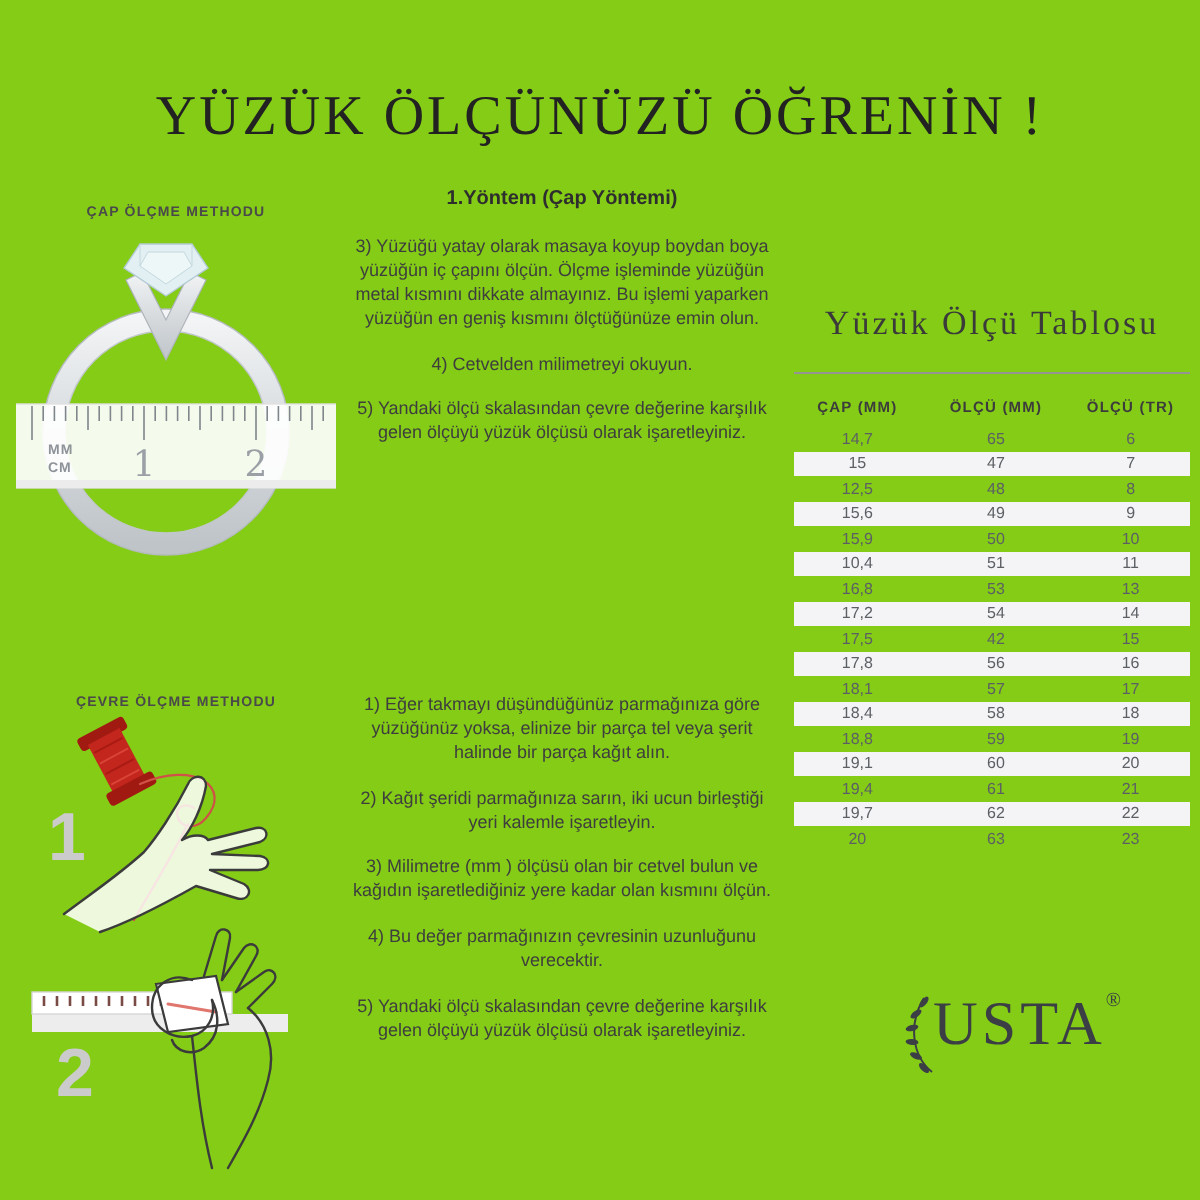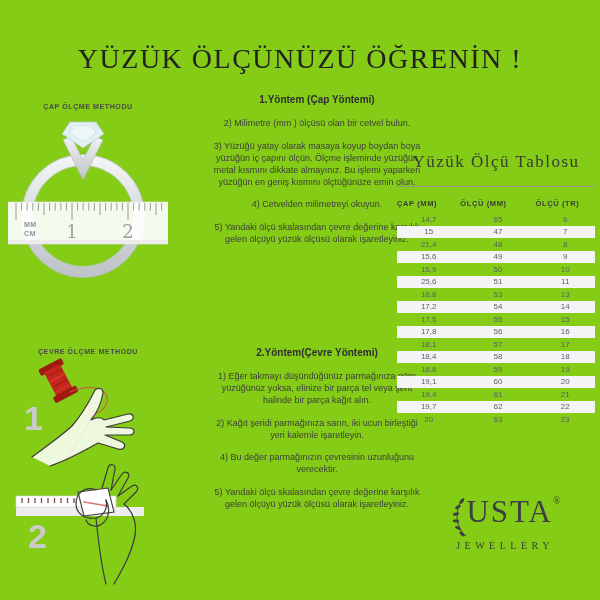--- a/index.html
+++ b/index.html
@@ -28,34 +28,34 @@
   .hand-line{fill:none;stroke:#3b3b3b;stroke-width:1.2;stroke-linecap:round;stroke-linejoin:round;}
   .thread{fill:none;stroke:#cf5148;stroke-width:1.1;stroke-linecap:round;}
   .big-num{font-family:"Liberation Sans",sans-serif;font-size:34px;font-weight:bold;fill:#cbcbcb;}
   #ring-ticks line{stroke:#7f868c;stroke-width:.8;}
   #strip-ticks line{stroke:#7a4a44;stroke-width:1.3;}
   .ruler-small-txt{font-family:"Liberation Sans",sans-serif;font-size:7px;font-weight:bold;
     fill:#8d9399;letter-spacing:.5px;}
   .ruler-num{font-family:"DejaVu Serif",serif;font-size:18px;fill:#9aa0a6;text-anchor:middle;}
 
   
-  .mid-block{position:absolute;left:172px;width:218px;text-align:center;margin-left:36px;}
+  .mid-block{position:absolute;left:172px;width:218px;text-align:center;}
   .mid-1{top:94px;}
   .mid-2{top:347px;}
   .mid-block h2{font-size:10px;font-weight:bold;color:#2e2e2e;margin:0 0 13px 0;}
   .mid-block p{font-size:9px;line-height:1.32;color:#3e3e3e;margin:0 0 11px 0;}
 
   
   .table-title{position:absolute;left:397px;top:152px;width:198px;text-align:center;
     font-family:"Liberation Serif",serif;font-size:17px;font-weight:400;
     letter-spacing:1.5px;color:#3a3a3a;}
   .table-rule{position:absolute;left:397px;top:186px;width:198px;height:1px;background:#949494;}
   .size-table{position:absolute;left:397px;top:193px;width:198px;border-collapse:collapse;}
   .size-table th{font-size:7.5px;font-weight:bold;letter-spacing:.6px;color:#3c3c3c;
-    padding:6px 0 5px 0;text-align:left;}
+    padding:6px 0 5px 0;text-align:center;}
   .size-table th:nth-child(1){width:32%;}
   .size-table th:nth-child(2){width:38%;}
   .size-table th:nth-child(3){width:30%;margin-top:29px;}
   .size-table td{font-size:8px;color:#5c6065;padding:1.5px 0;text-align:center;line-height:9.5px;}
   .size-table tbody tr:nth-child(even){background:#f4f4f6;}
 
   
   .logo{position:absolute;left:425px;top:494px;width:160px;text-align:center;color:#3b3e44;}
   .logo-row{display:flex;align-items:flex-start;justify-content:center;}
   .logo-name{font-family:"Liberation Serif",serif;font-size:31px;letter-spacing:2px;
@@ -195,30 +195,29 @@
       <path class="hand-line" d="M92 28 L 98 8 C 99 3, 106 4, 105 9 L 101 30"></path>
       <path class="hand-line" d="M101 30 L 112 14 C 115 10, 121 13, 118 18 L 108 36"></path>
       <path class="hand-line" d="M108 36 L 122 26 C 126 23, 130 28, 126 32 L 114 44"></path>
       <path class="hand-line" d="M114 44 C 124 52, 128 66, 124 80 C 120 96, 112 110, 104 124"></path>
       <path class="hand-line" d="M86 58 C 88 76, 90 100, 96 124"></path>
     </g>
   </svg>
 
   <div class="mid-block mid-1">
     <h2>1.Yöntem (Çap Yöntemi)</h2>
-    <p>2) Milimetre (mm ) ölçüsü olan bir cetvel bulun.</p>
     <p>3) Yüzüğü yatay olarak masaya koyup boydan boya yüzüğün iç çapını ölçün. Ölçme işleminde yüzüğün metal kısmını dikkate almayınız. Bu işlemi yaparken yüzüğün en geniş kısmını ölçtüğünüze emin olun.</p>
     <p>4) Cetvelden milimetreyi okuyun.</p>
     <p>5) Yandaki ölçü skalasından çevre değerine karşılık gelen ölçüyü yüzük ölçüsü olarak işaretleyiniz.</p>
   </div>
 
   <div class="mid-block mid-2">
-    <h2>2.Yöntem(Çevre Yöntemi)</h2>
     <p>1) Eğer takmayı düşündüğünüz parmağınıza göre yüzüğünüz yoksa, elinize bir parça tel veya şerit halinde bir parça kağıt alın.</p>
     <p>2) Kağıt şeridi parmağınıza sarın, iki ucun birleştiği yeri kalemle işaretleyin.</p>
+    <p>3) Milimetre (mm ) ölçüsü olan bir cetvel bulun ve kağıdın işaretlediğiniz yere kadar olan kısmını ölçün.</p>
     <p>4) Bu değer parmağınızın çevresinin uzunluğunu verecektir.</p>
     <p>5) Yandaki ölçü skalasından çevre değerine karşılık gelen ölçüyü yüzük ölçüsü olarak işaretleyiniz.</p>
   </div>
 
   <div class="table-title">Yüzük Ölçü Tablosu</div>
   <div class="table-rule"></div>
 
   <table class="size-table">
     <thead>
       <tr>
@@ -232,52 +231,52 @@
           <td>14,7</td>
           <td>65</td>
           <td>6</td>
         </tr>
         <tr>
           <td>15</td>
           <td>47</td>
           <td>7</td>
         </tr>
         <tr>
-          <td>21,4</td>
+          <td>12,5</td>
           <td>48</td>
           <td>8</td>
         </tr>
         <tr>
           <td>15,6</td>
           <td>49</td>
           <td>9</td>
         </tr>
         <tr>
           <td>15,9</td>
           <td>50</td>
           <td>10</td>
         </tr>
         <tr>
-          <td>25,6</td>
+          <td>10,4</td>
           <td>51</td>
           <td>11</td>
         </tr>
         <tr>
           <td>16,8</td>
           <td>53</td>
           <td>13</td>
         </tr>
         <tr>
           <td>17,2</td>
           <td>54</td>
           <td>14</td>
         </tr>
         <tr>
           <td>17,5</td>
-          <td>55</td>
+          <td>42</td>
           <td>15</td>
         </tr>
         <tr>
           <td>17,8</td>
           <td>56</td>
           <td>16</td>
         </tr>
         <tr>
           <td>18,1</td>
           <td>57</td>
@@ -323,16 +322,15 @@
         <ellipse cx="13" cy="5" rx="3.2" ry="1.5" fill="#3b3e44" transform="rotate(-52 13 5)"></ellipse>
         <ellipse cx="9" cy="11" rx="3.2" ry="1.5" fill="#3b3e44" transform="rotate(-36 9 11)"></ellipse>
         <ellipse cx="7" cy="18" rx="3.2" ry="1.5" fill="#3b3e44" transform="rotate(-14 7 18)"></ellipse>
         <ellipse cx="7" cy="25" rx="3.2" ry="1.5" fill="#3b3e44" transform="rotate(6 7 25)"></ellipse>
         <ellipse cx="9" cy="32" rx="3.2" ry="1.5" fill="#3b3e44" transform="rotate(24 9 32)"></ellipse>
         <ellipse cx="13" cy="38" rx="3.2" ry="1.5" fill="#3b3e44" transform="rotate(44 13 38)"></ellipse>
       </svg>
       <span class="logo-name">USTA</span>
       <span class="logo-reg">®</span>
     </div>
-    <div class="logo-sub">JEWELLERY</div>
   </div>
 
 </div>
 
 </body></html>

